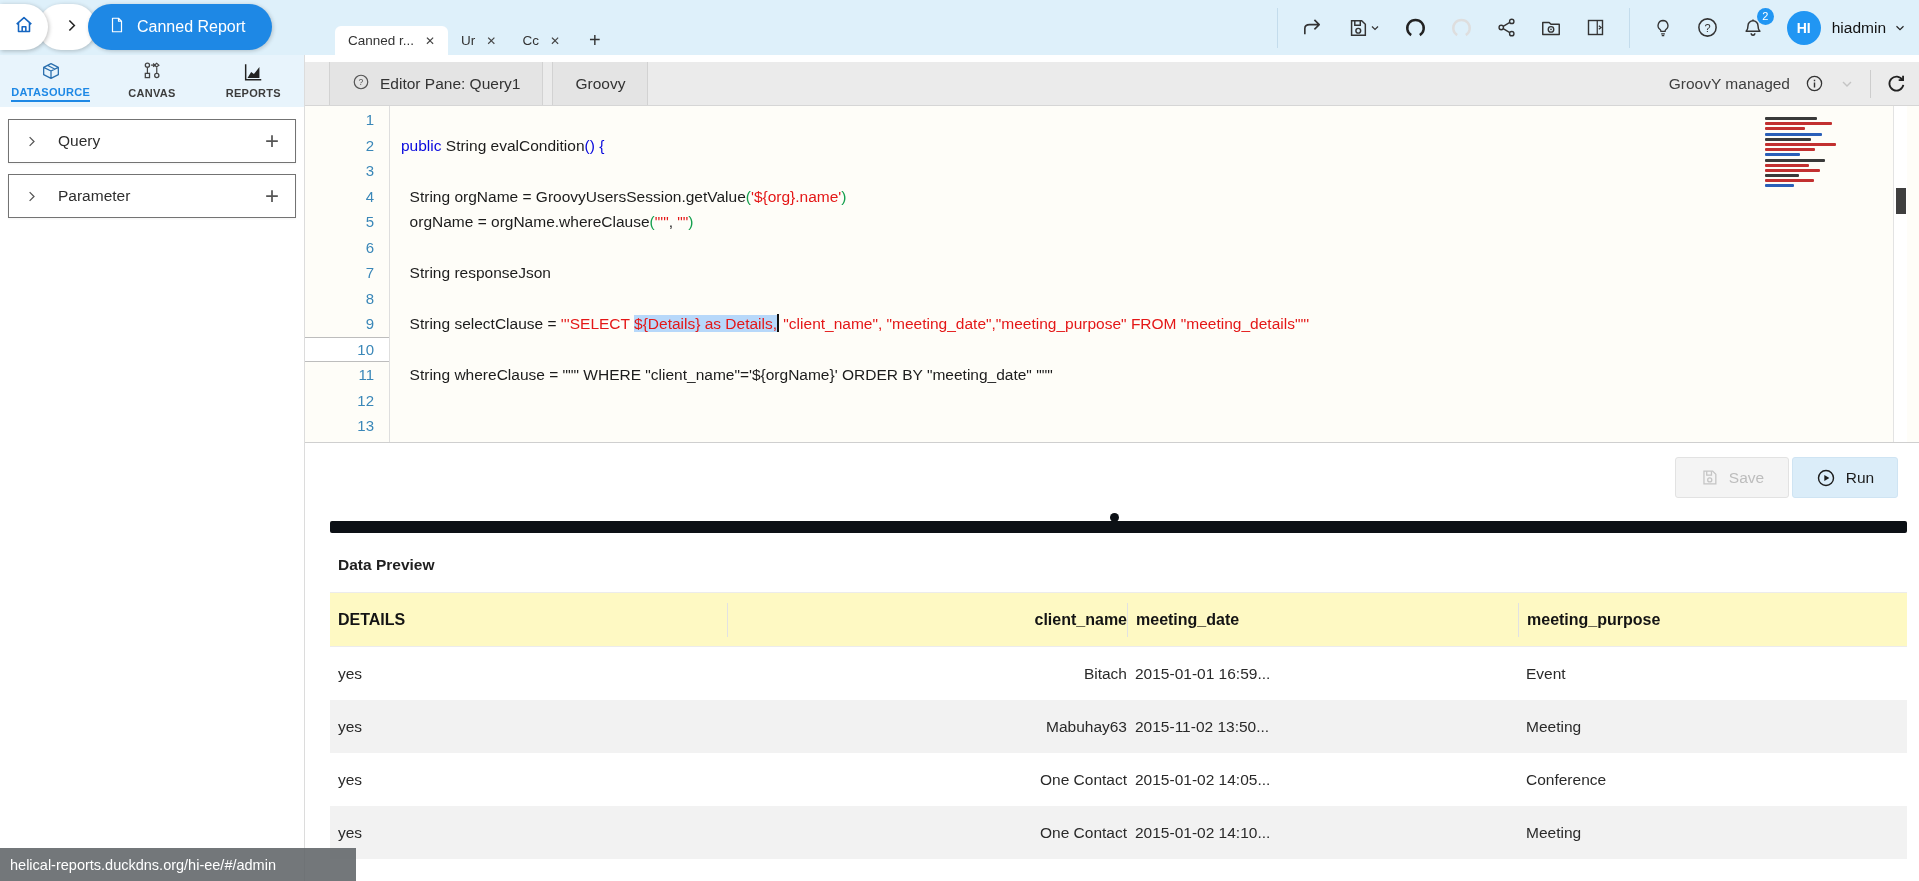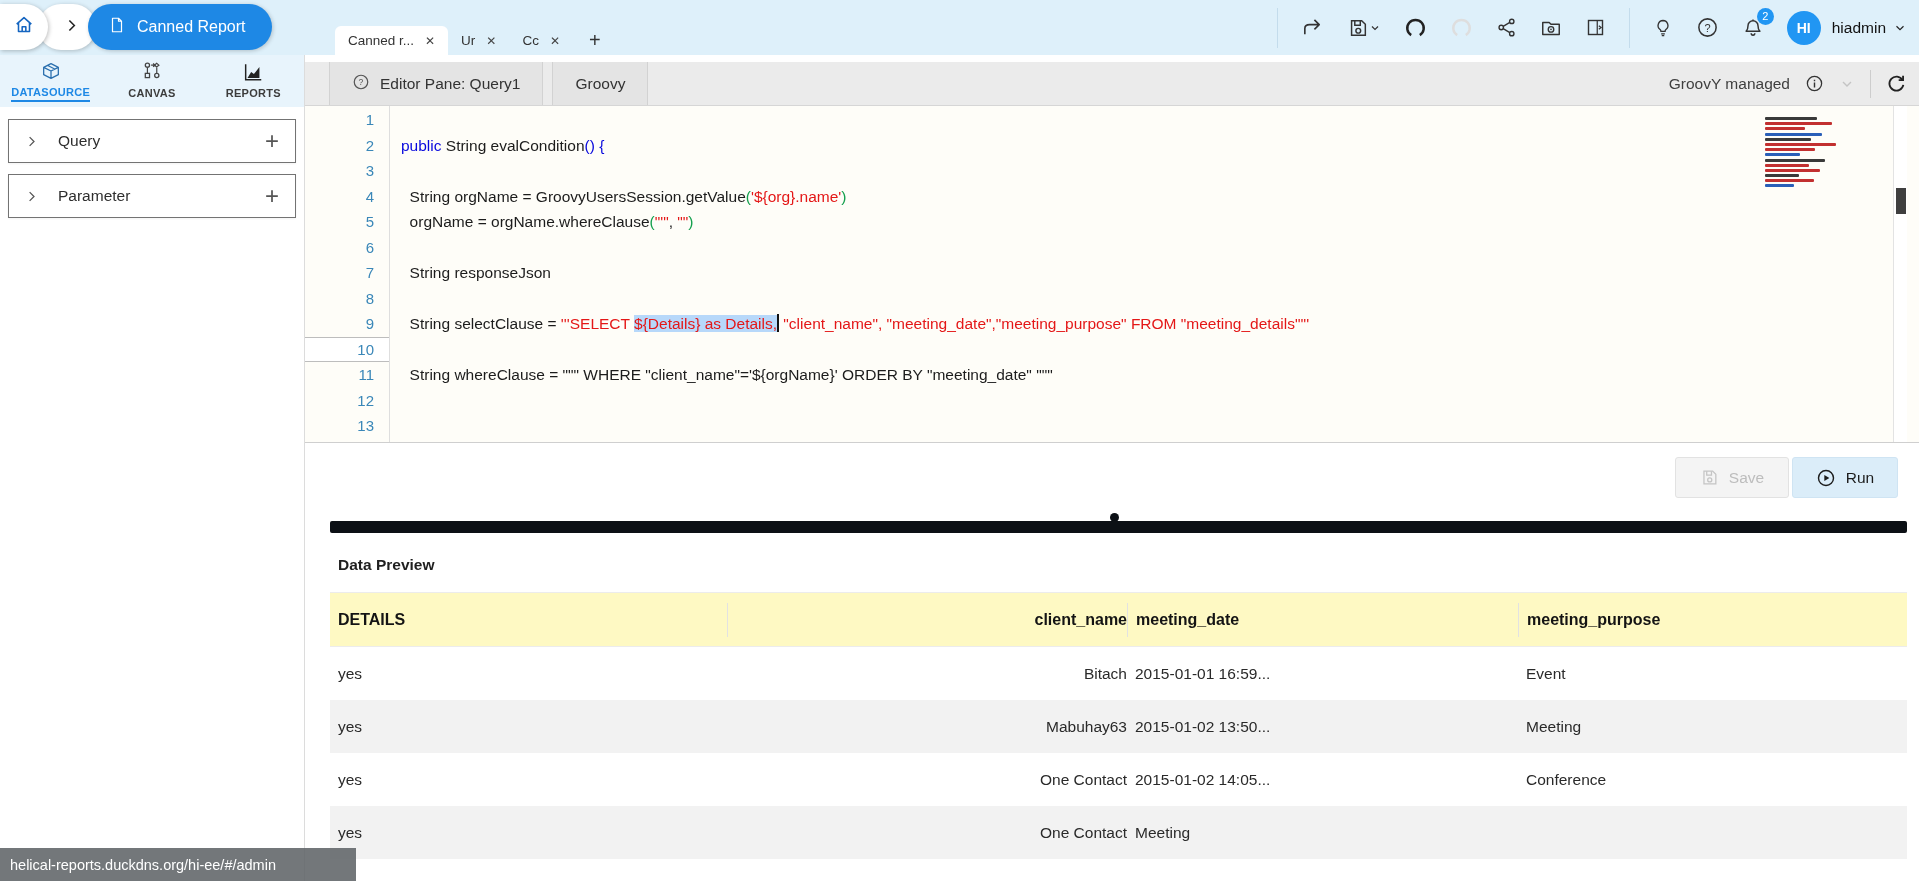--- a/index.html
+++ b/index.html
@@ -414,32 +414,33 @@
     <div>
         <div class="tr">
           <div class="td c0">yes</div>
           <div class="td c1">Bitach</div>
           <div class="td c2">2015-01-01 16:59...</div>
           <div class="td c3">Event</div>
         </div>
         <div class="tr alt">
           <div class="td c0">yes</div>
           <div class="td c1">Mabuhay63</div>
-          <div class="td c2">2015-01-02 13:50...</div>
+          <div class="td c2">2015-11-02 13:50...</div>
           <div class="td c3">Meeting</div>
         </div>
         <div class="tr">
           <div class="td c0">yes</div>
           <div class="td c1">One Contact</div>
           <div class="td c2">2015-01-02 14:05...</div>
           <div class="td c3">Conference</div>
         </div>
         <div class="tr alt">
           <div class="td c0">yes</div>
           <div class="td c1">One Contact</div>
+          <div class="td c2">2015-01-02 14:10...</div>
           <div class="td c3">Meeting</div>
         </div>
       </div>
   </div>
 </div>
 
 <div class="statusbar">
   <span>helical-reports.duckdns.org/hi-ee/#/admin</span>
 </div>
 

